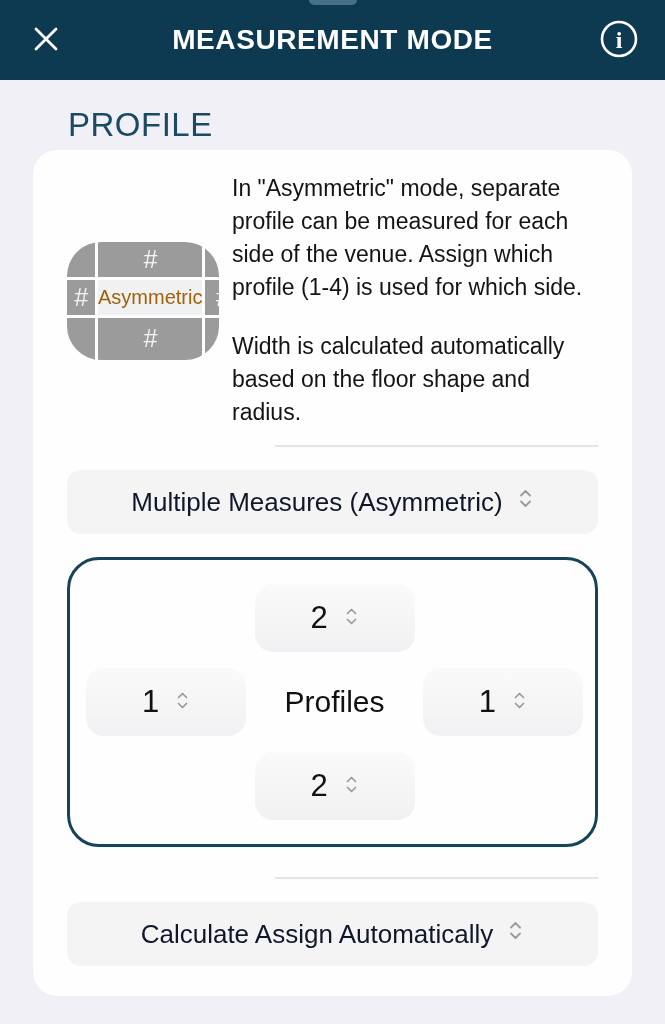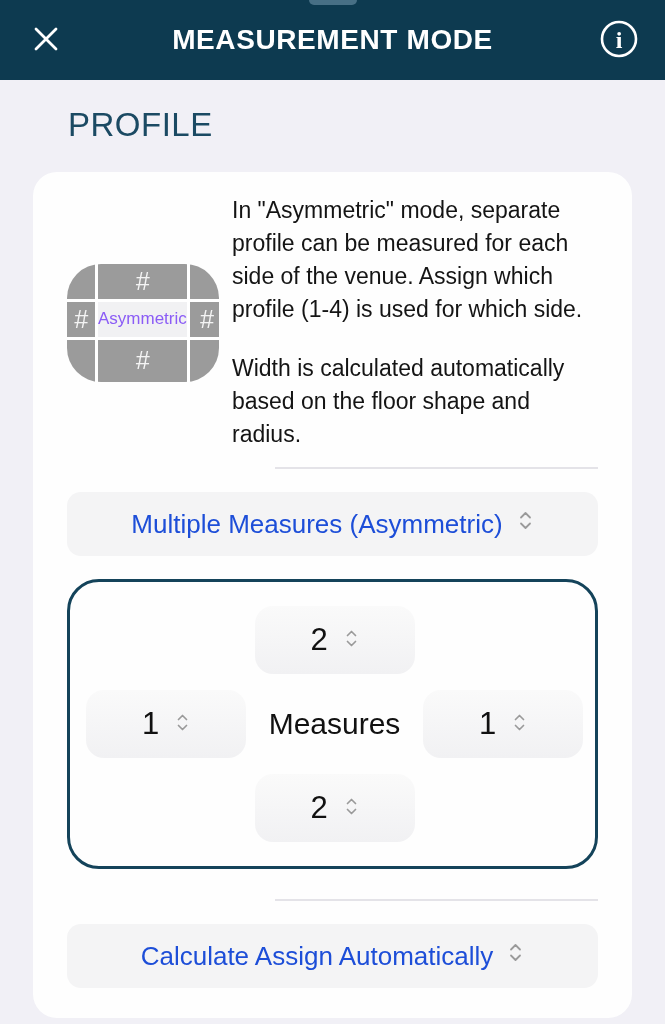--- a/index.html
+++ b/index.html
@@ -52,21 +52,21 @@
   }
 
   
   .main { padding: 26px 33px 0 33px; }
   .section-title {
     color: #1b4a63;
     font-size: 33px;
     font-weight: 400;
     letter-spacing: 0.5px;
     padding-left: 35px;
-    margin-bottom: 28px;
+    margin-bottom: 6px;
   }
   .card {
     background: #fefefe;
     border-radius: 24px;
     padding: 22px 34px 20px 34px;
     min-height: 846px;
   }
 
   
   .intro { display: flex; align-items: center; gap: 13px; }
@@ -89,22 +89,22 @@
     justify-content: center;
   }
   .mode-icon .hash {
     color: #f4f4f4;
     font-size: 25px;
     font-style: italic;
     font-weight: 400;
   }
   .mode-icon .center {
     background: #f1f1f3;
-    color: #8b5cf6;
-    font-size: 17px;
+    color: #a16207;
+    font-size: 20px;
   }
   .desc { flex: 1; font-size: 23px; line-height: 33px; color: #141414; }
   .desc p + p { margin-top: 26px; }
 
   
   .divider {
     border: none;
     height: 2px;
     background: #e4e3e8;
     margin: 16px 0 0 208px;
@@ -118,21 +118,21 @@
     margin-top: 23px;
     border: none;
     border-radius: 14px;
     background: #f4f4f5;
     display: flex;
     align-items: center;
     justify-content: center;
     gap: 14px;
     font-family: inherit;
     font-size: 26px;
-    color: #1d4ed8;
+    color: #0f172a;
     cursor: pointer;
   }
 
   
   .profiles-box {
     margin-top: 23px;
     height: 290px;
     border: 3px solid #14435a;
     border-radius: 32px;
     padding: 24px 12px 24px 16px;
@@ -253,21 +253,21 @@
           <button class="stepper">
             <span>1</span>
             <span class="chev">
               <svg width="15" height="23" viewBox="0 0 15 23">
                 <path d="M3.5 8.5 L7.5 4.5 L11.5 8.5" stroke="#9a9a9a" stroke-width="1.7" fill="none" stroke-linecap="round" stroke-linejoin="round"></path>
                 <path d="M3.5 14.5 L7.5 18.5 L11.5 14.5" stroke="#9a9a9a" stroke-width="1.7" fill="none" stroke-linecap="round" stroke-linejoin="round"></path>
               </svg>
             </span>
           </button>
 
-          <span class="profiles-label">Measures</span>
+          <span class="profiles-label">Profiles</span>
 
           <button class="stepper">
             <span>1</span>
             <span class="chev">
               <svg width="15" height="23" viewBox="0 0 15 23">
                 <path d="M3.5 8.5 L7.5 4.5 L11.5 8.5" stroke="#9a9a9a" stroke-width="1.7" fill="none" stroke-linecap="round" stroke-linejoin="round"></path>
                 <path d="M3.5 14.5 L7.5 18.5 L11.5 14.5" stroke="#9a9a9a" stroke-width="1.7" fill="none" stroke-linecap="round" stroke-linejoin="round"></path>
               </svg>
             </span>
           </button>

